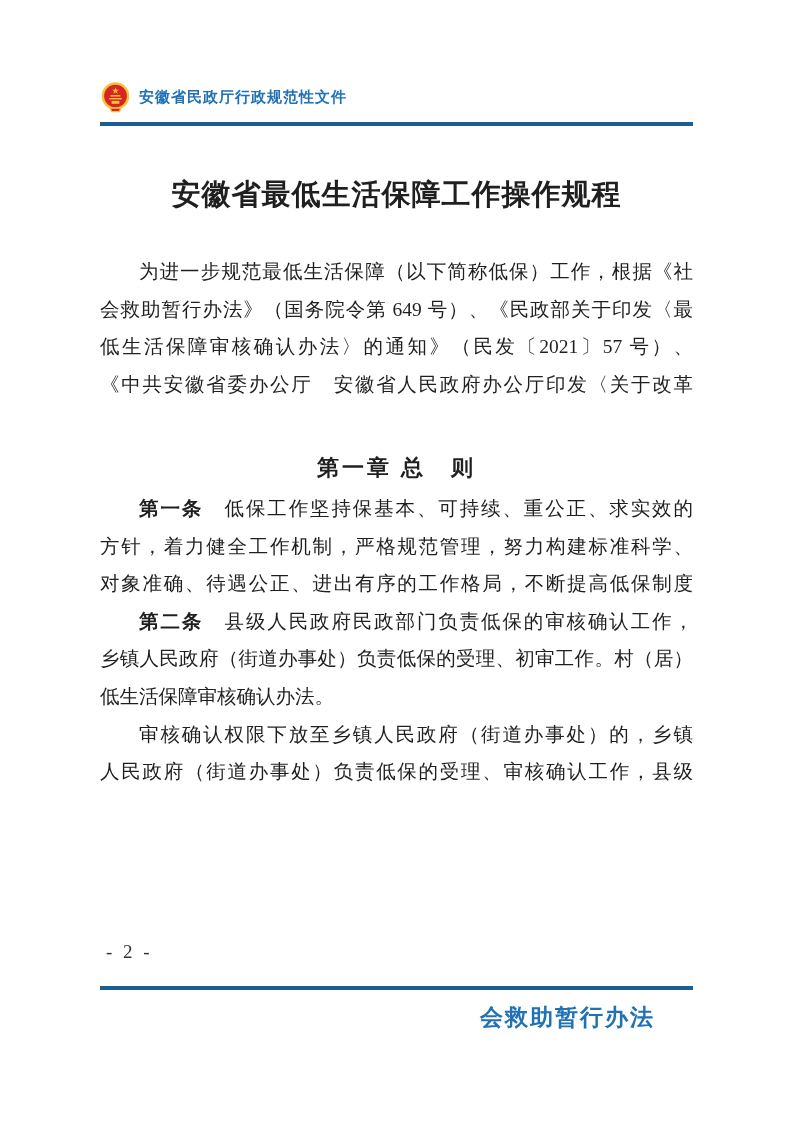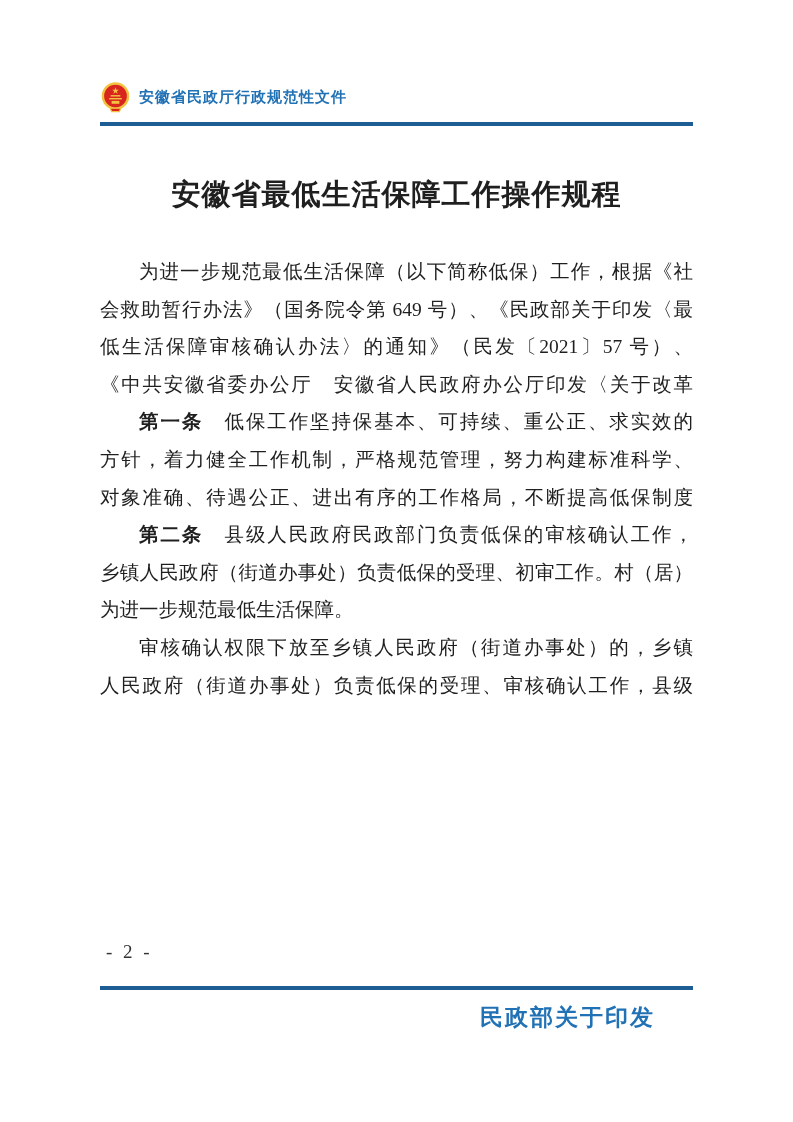--- a/index.html
+++ b/index.html
@@ -98,33 +98,34 @@
 
   <h1 class="doc-title">安徽省最低生活保障工作操作规程</h1>
 
   <div class="doc-body">
       <div class="para">
         <div class="line indent justify">为进一步规范最低生活保障（以下简称低保）工作，根据《社</div>
         <div class="line justify">会救助暂行办法》（国务院令第 649 号）、《民政部关于印发〈最</div>
         <div class="line justify">低生活保障审核确认办法〉的通知》（民发〔2021〕57 号）、</div>
         <div class="line justify">《中共安徽省委办公厅　安徽省人民政府办公厅印发〈关于改革</div>
       </div>
+      <div class="chapter-heading">第一章 总　则</div>
       <div class="para">
         <div class="line indent justify"><b class="article-label">第一条</b>　低保工作坚持保基本、可持续、重公正、求实效的</div>
         <div class="line justify">方针，着力健全工作机制，严格规范管理，努力构建标准科学、</div>
         <div class="line justify">对象准确、待遇公正、进出有序的工作格局，不断提高低保制度</div>
       </div>
       <div class="para">
         <div class="line indent justify"><b class="article-label">第二条</b>　县级人民政府民政部门负责低保的审核确认工作，</div>
         <div class="line justify">乡镇人民政府（街道办事处）负责低保的受理、初审工作。村（居）</div>
-        <div class="line">为进一步规范最低生活保障。</div>
+        <div class="line">低生活保障审核确认办法。</div>
       </div>
       <div class="para">
         <div class="line indent justify">审核确认权限下放至乡镇人民政府（街道办事处）的，乡镇</div>
         <div class="line justify">人民政府（街道办事处）负责低保的受理、审核确认工作，县级</div>
       </div>
     </div>
 
   <div class="page-number">- 2 -</div>
   <div class="footer-rule"></div>
-  <div class="publisher">民政部关于印发</div>
+  <div class="publisher">会救助暂行办法</div>
 
 </div>
 
 </body></html>

